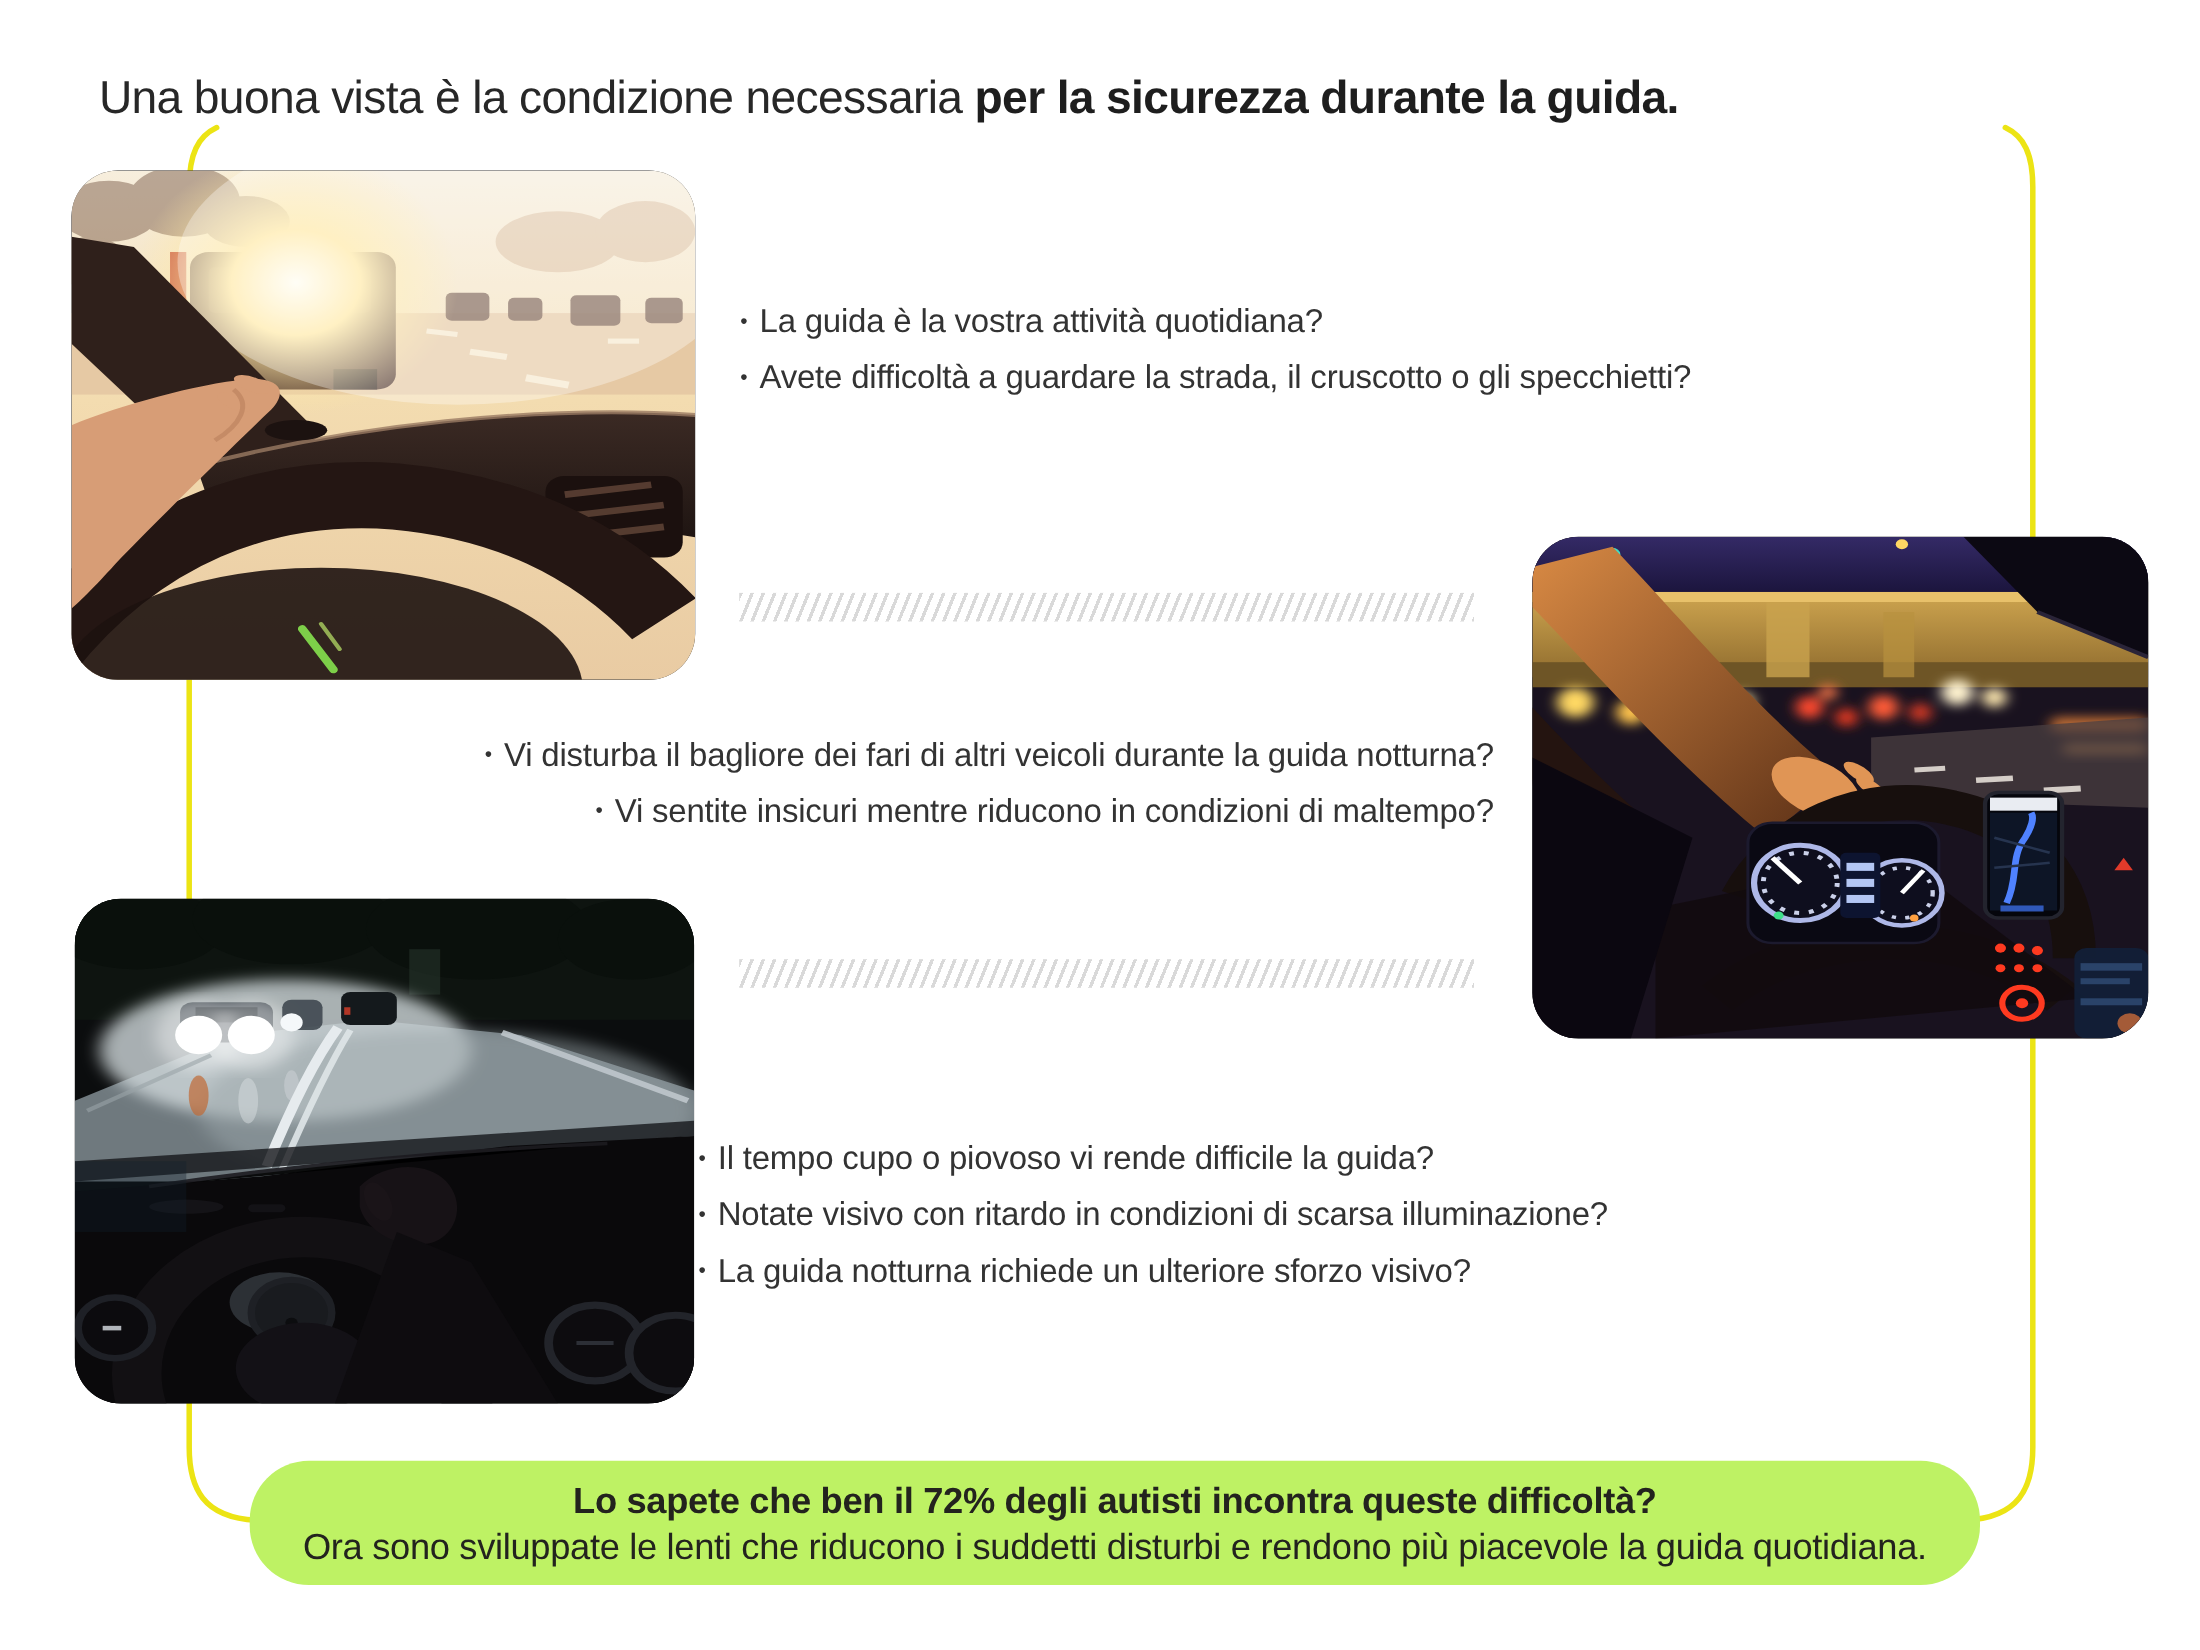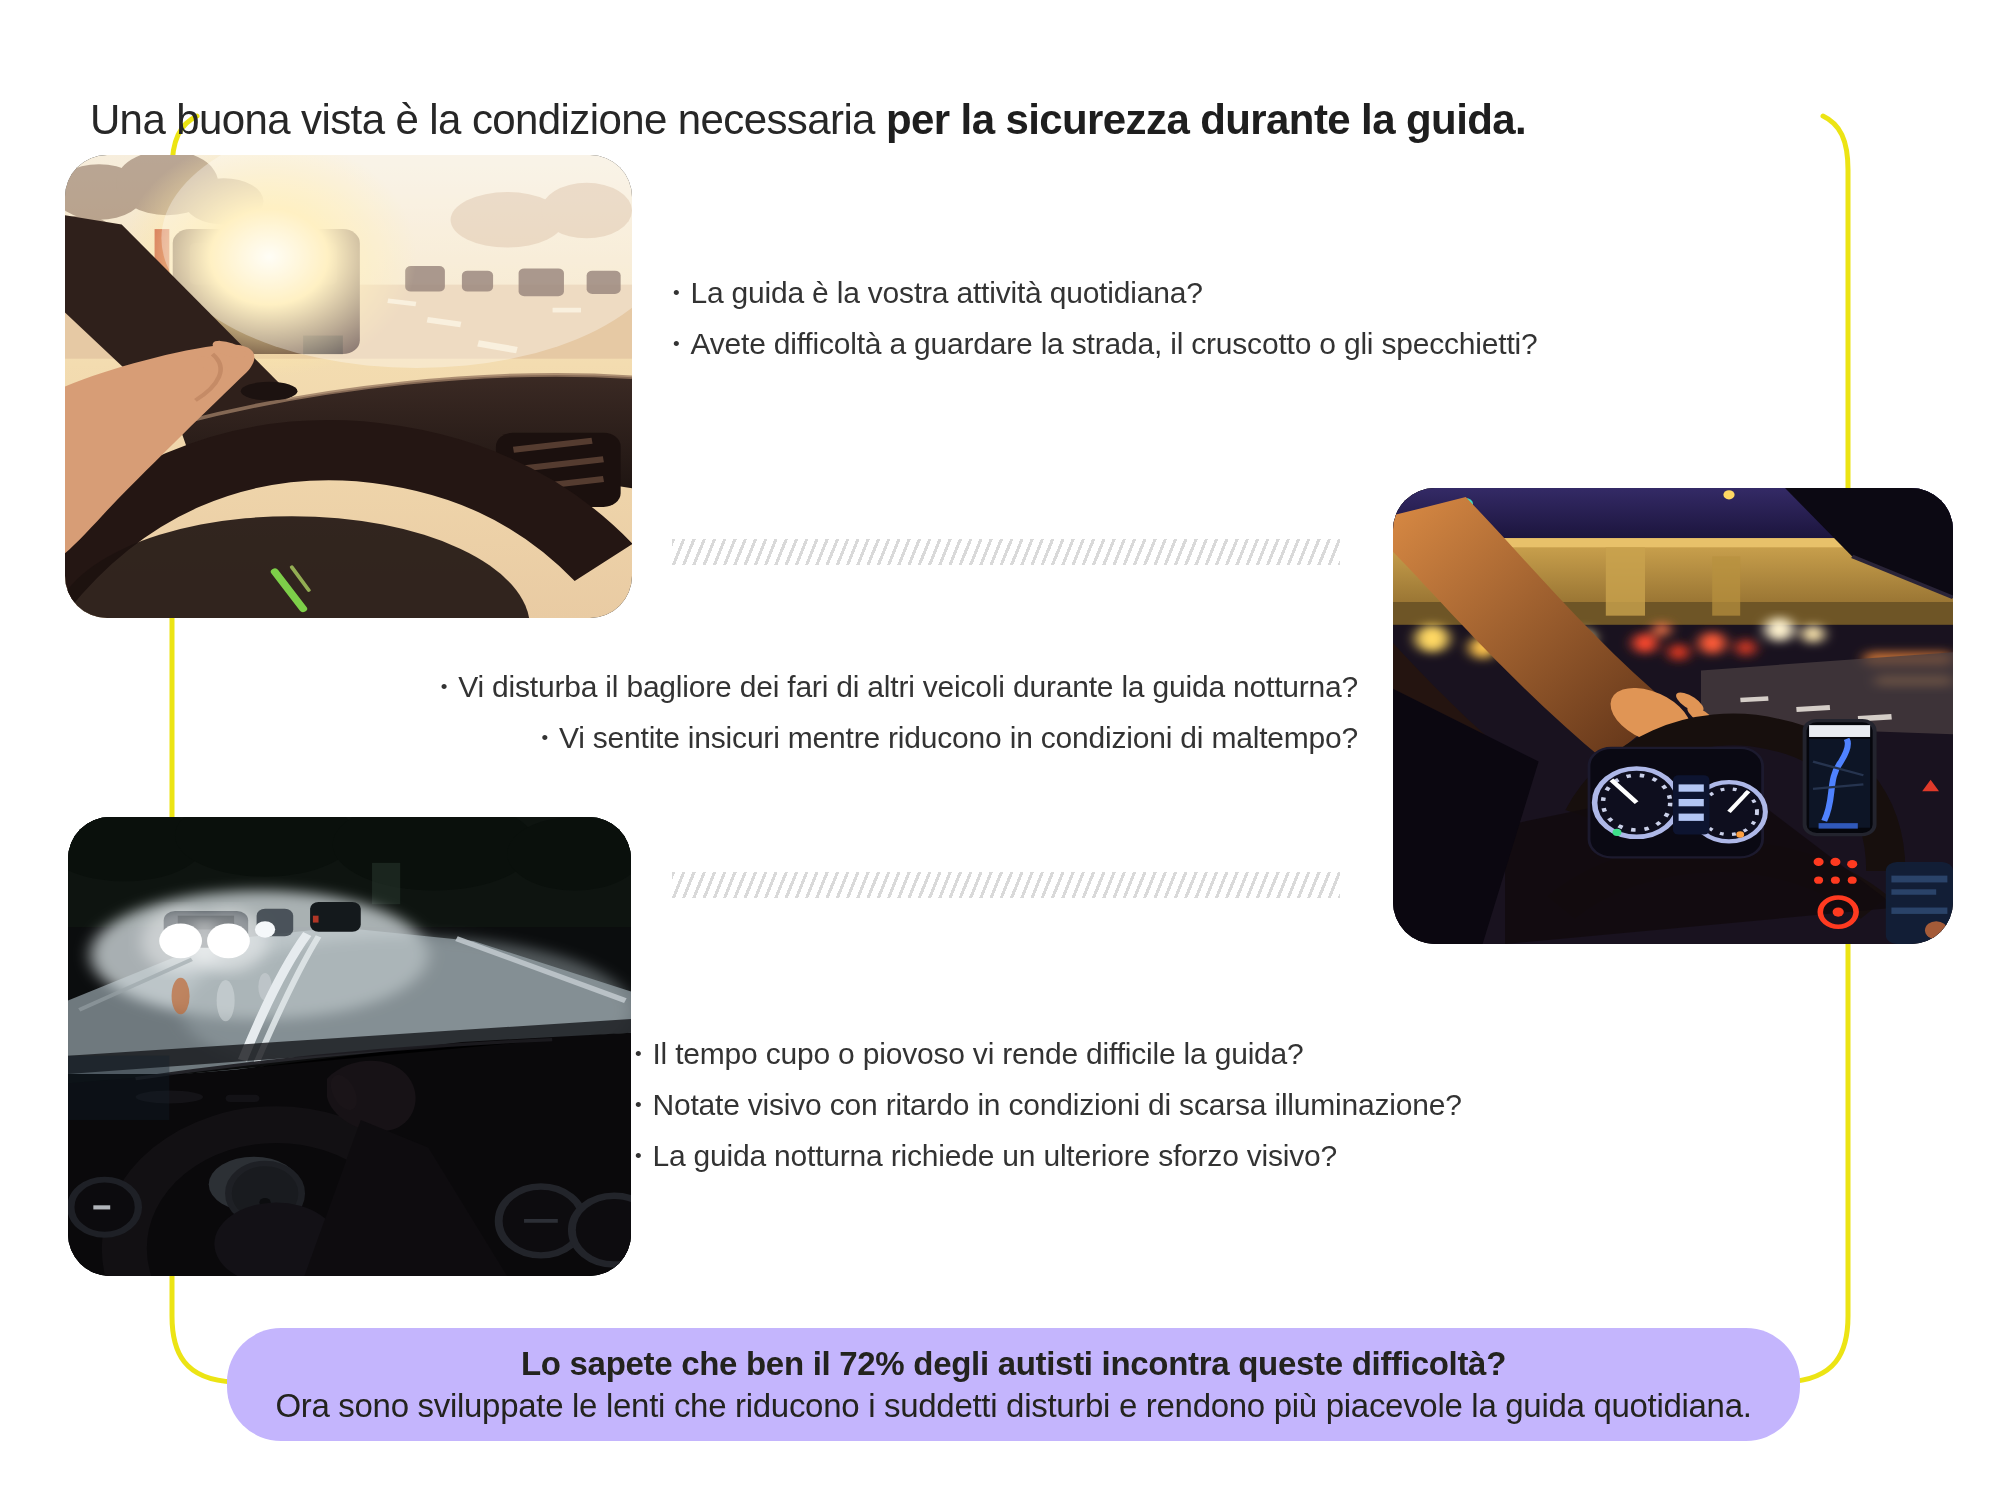--- a/index.html
+++ b/index.html
@@ -1,21 +1,21 @@
 <!DOCTYPE html>
 <html><head>
 <meta charset="utf-8">
 <style>
   html,body{margin:0;padding:0;background:#ffffff;}
   #canvas{position:relative;width:2000px;height:1500px;background:#ffffff;overflow:hidden;
           font-family:"Liberation Sans",sans-serif;}
 
   
   .title{position:absolute;top:64px;left:0;width:1616px;text-align:center;z-index:4;
-         font-size:42px;line-height:50px;color:#272727;letter-spacing:-0.6px;white-space:nowrap;margin-top:31px;}
+         font-size:42px;line-height:50px;color:#272727;letter-spacing:-0.6px;white-space:nowrap;}
   .title .bold{font-weight:bold;color:#1e1e1e;}
 
   
   .frame-svg{position:absolute;left:0;top:0;z-index:1;}
 
   
   .photo{position:absolute;border-radius:42px;overflow:hidden;z-index:2;background:#111;}
   .photo svg{display:block;width:100%;height:100%;}
   #photo1{left:65px;top:155px;width:567px;height:463px;}
   #photo2{left:1393px;top:488px;width:560px;height:456px;}
@@ -30,21 +30,21 @@
   
   .qgroup{position:absolute;z-index:3;font-size:30px;color:#333333;letter-spacing:-0.2px;}
   .qgroup .line{height:51px;line-height:39px;white-space:nowrap;}
   .dot{font-size:19px;vertical-align:4px;margin-right:11px;color:#333333;}
   #qgroup1{left:673px;top:273px;}
   #qgroup2{right:642px;top:667px;text-align:right;}
   #qgroup3{left:635px;top:1034px;}
 
   
   .footer{position:absolute;left:227px;top:1328px;width:1573px;height:113px;z-index:3;
-          background:#c4b5fd;border-radius:54px;text-align:center;color:#23231e;}
+          background:#bef264;border-radius:54px;text-align:center;color:#23231e;}
   .footer .bold{margin-top:15px;font-size:33px;font-weight:bold;line-height:41px;letter-spacing:-0.3px;white-space:nowrap;}
   .footer .reg{font-size:33px;line-height:44px;letter-spacing:-0.3px;white-space:nowrap;}
 </style>
 </head>
 <body>
 
 <div id="canvas">
 
   <div class="title"><span>Una buona vista è la condizione necessaria</span><span class="bold"> per la sicurezza durante la guida.</span></div>
 

